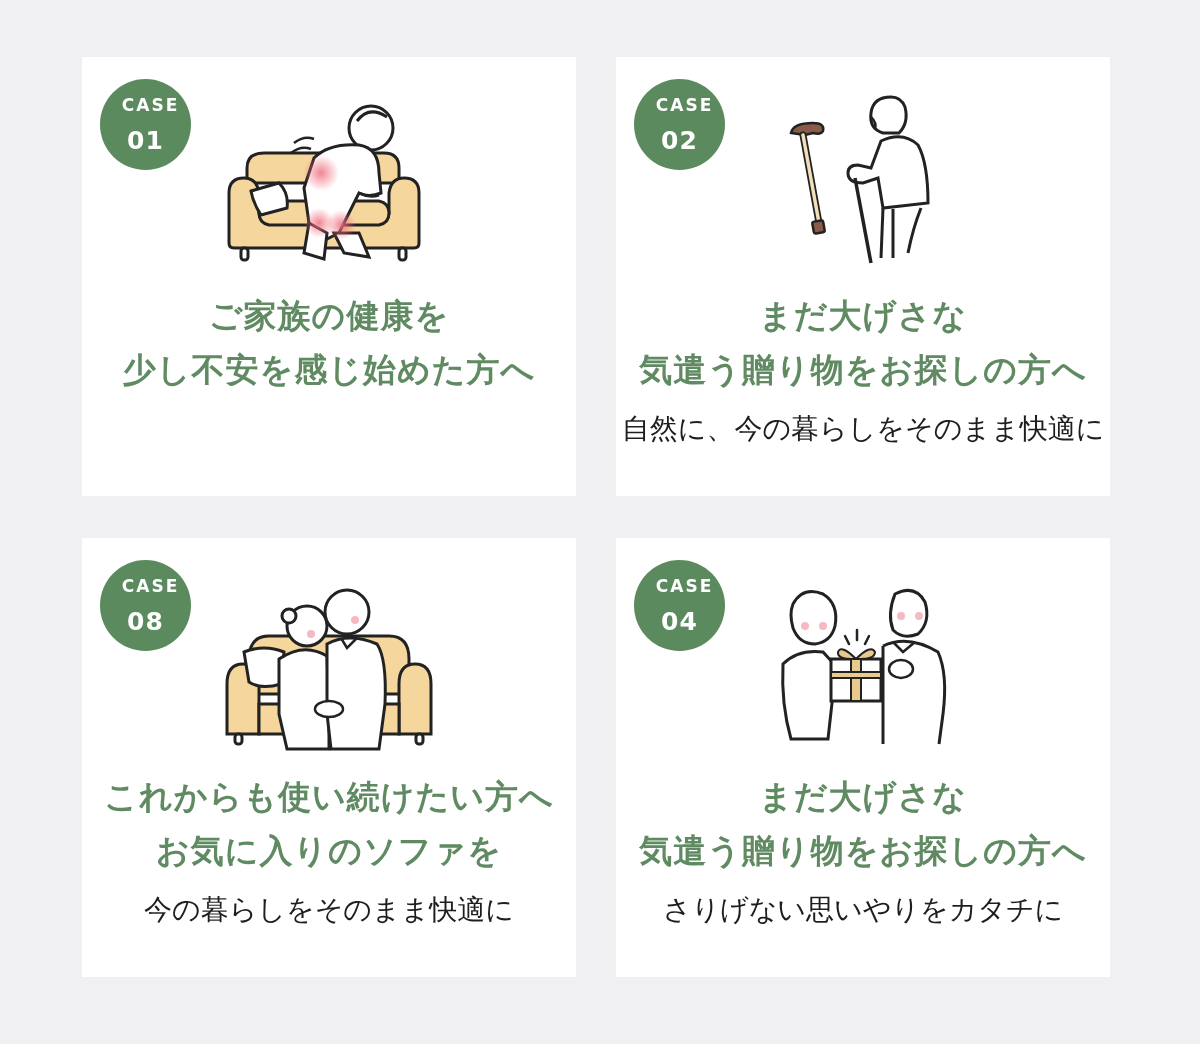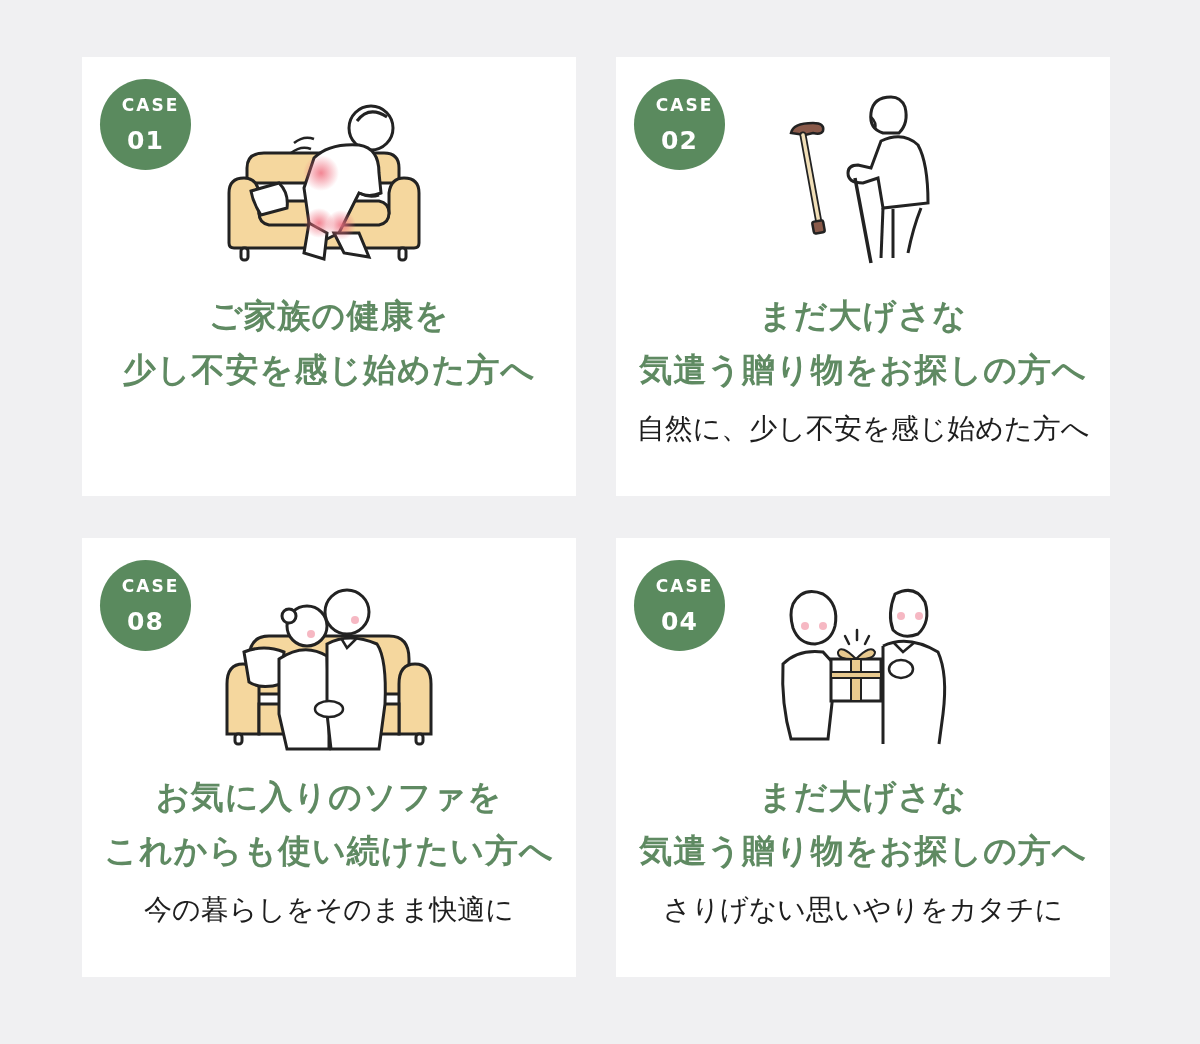--- a/index.html
+++ b/index.html
@@ -141,21 +141,21 @@
         <path d="M140 125 L138 175" stroke="#222" stroke-width="3"></path>
         <path d="M150 126 L150 175" stroke="#222" stroke-width="3"></path>
         <path d="M178 125 Q170 145 165 170" fill="none" stroke="#222" stroke-width="3"></path>
         <path d="M112 95 L128 180" stroke="#222" stroke-width="3.5"></path>
       </svg>
     </div>
     <div class="title">
       <div>まだ大げさな</div>
       <div>気遣う贈り物をお探しの方へ</div>
     </div>
-    <div class="sub">自然に、少し不安を感じ始めた方へ</div>
+    <div class="sub">自然に、今の暮らしをそのまま快適に</div>
   </div>
 
   <div class="card c3">
     <div class="badge">
       <span class="case-label">CASE</span>
       <span class="case-num">08</span>
     </div>
     <div class="illust">
       <svg viewBox="0 0 240 190">
 
@@ -177,22 +177,22 @@
         <path d="M118 80 Q140 68 168 80 Q178 95 176 140 L170 185 L122 185 L118 150 Z" fill="#fff" stroke="#222" stroke-width="3"></path>
         <path d="M132 74 L138 84 L148 74" fill="none" stroke="#222" stroke-width="2.5"></path>
 
         <ellipse cx="120" cy="145" rx="14" ry="8" fill="#fff" stroke="#222" stroke-width="2.5"></ellipse>
 
         <circle cx="102" cy="70" r="4" fill="#f4a6b4" opacity="0.8"></circle>
         <circle cx="146" cy="56" r="4" fill="#f4a6b4" opacity="0.8"></circle>
       </svg>
     </div>
     <div class="title">
+      <div>これからも使い続けたい方へ</div>
       <div>お気に入りのソファを</div>
-      <div>これからも使い続けたい方へ</div>
     </div>
     <div class="sub">今の暮らしをそのまま快適に</div>
   </div>
 
   <div class="card c4">
     <div class="badge">
       <span class="case-label">CASE</span>
       <span class="case-num">04</span>
     </div>
     <div class="illust">

